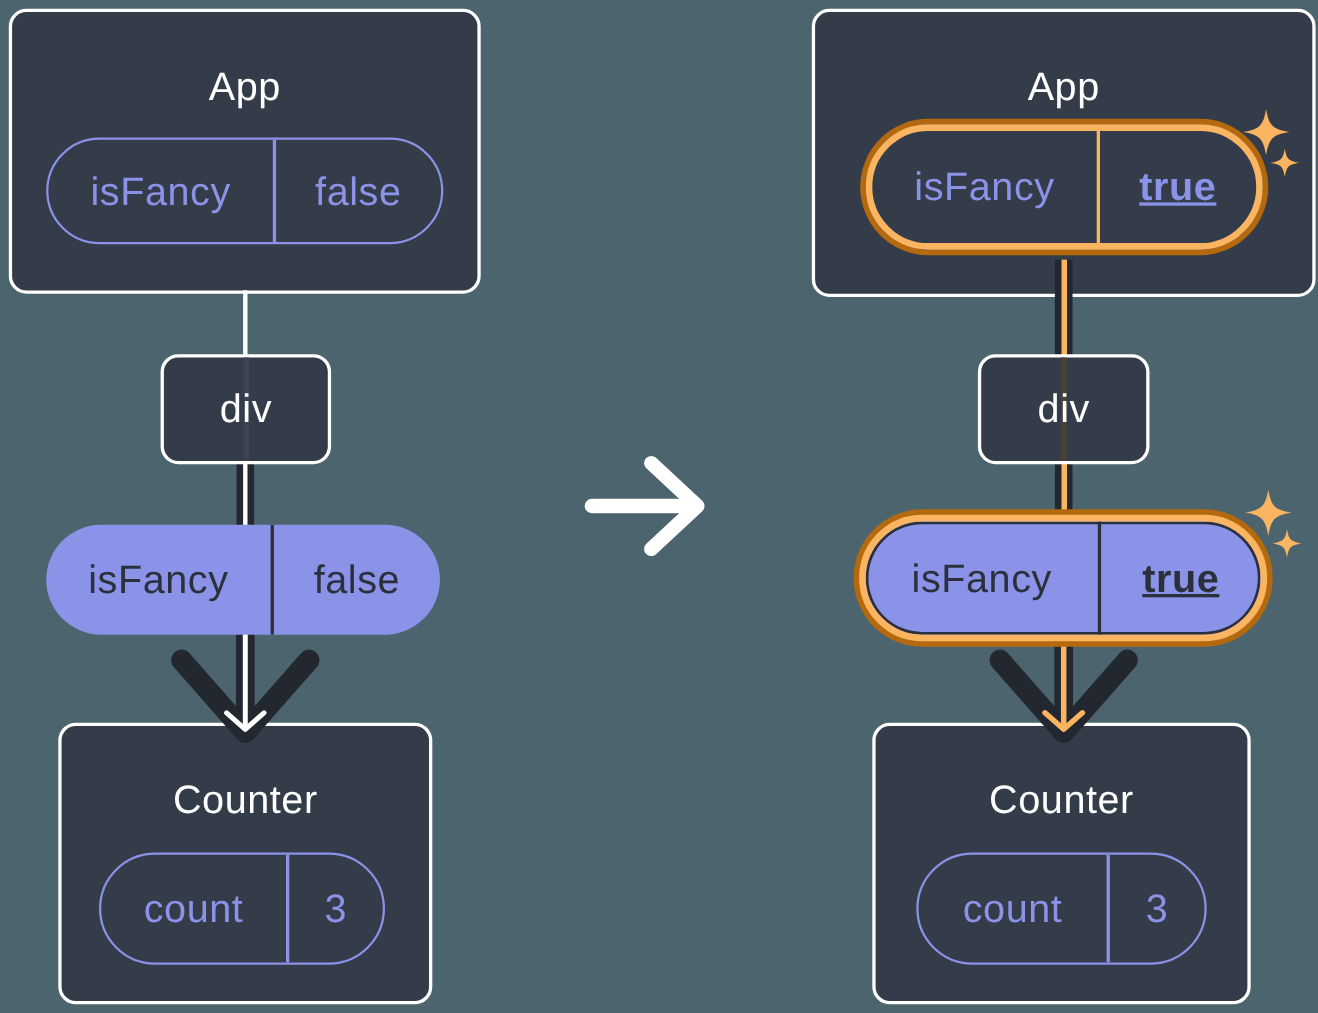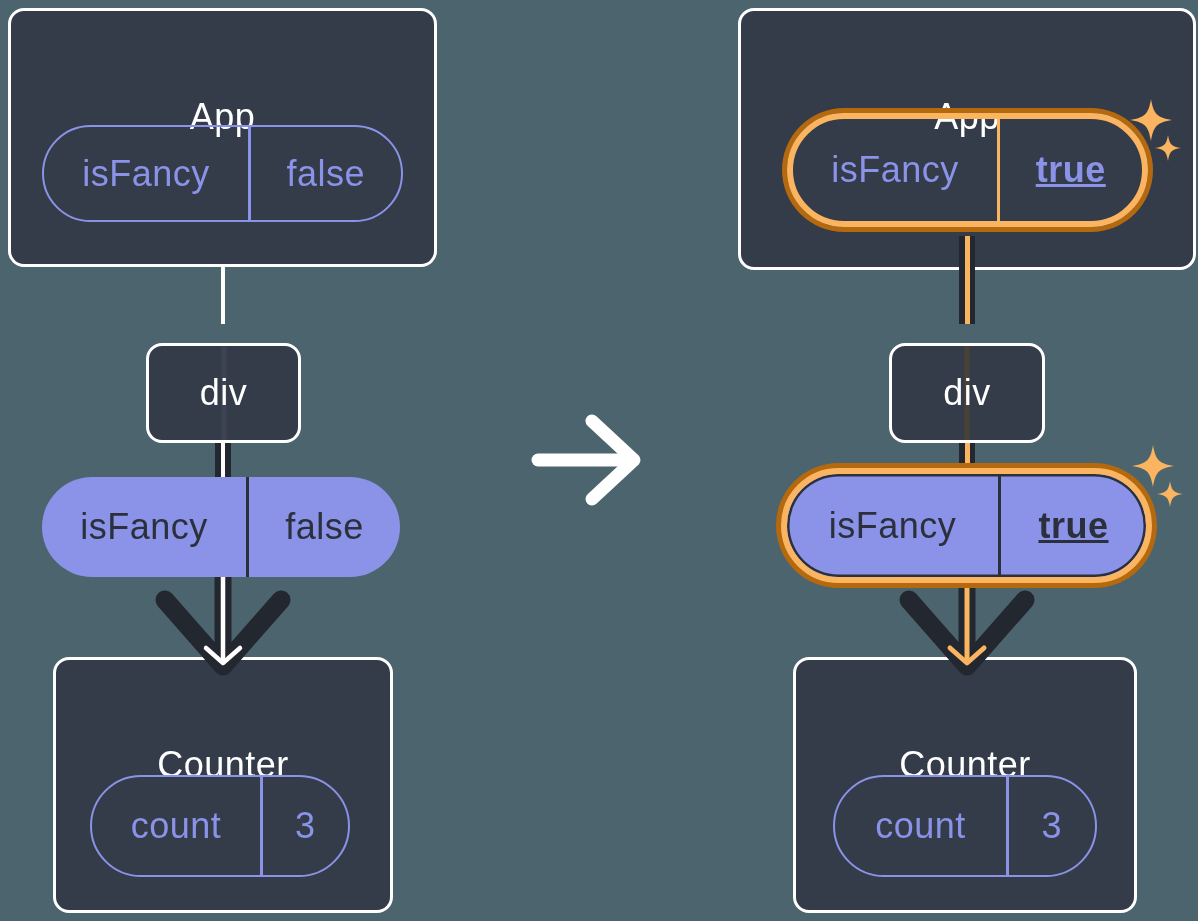--- a/index.html
+++ b/index.html
@@ -10,40 +10,40 @@
     --ink-soft:#2b303c;
     --orange-dark:#b5690f;
     --orange:#fbb45f;
   }
   *{margin:0;padding:0;box-sizing:border-box;}
   html,body{background:var(--bg);}
   body{font-family:"Liberation Sans", sans-serif;}
   .canvas{position:relative;width:1198px;height:921px;background:var(--bg);overflow:hidden;}
 
   .card{position:absolute;background:var(--card);border:3.5px solid #fff;border-radius:16px;z-index:1;}
-  .card-title{position:absolute;left:0;width:100%;text-align:center;color:#fff;font-size:36px;letter-spacing:.5px;margin-top:38px;}
+  .card-title{position:absolute;left:0;width:100%;text-align:center;color:#fff;font-size:36px;letter-spacing:.5px;}
 
   .pill{position:absolute;display:flex;align-items:stretch;border-radius:999px;overflow:hidden;z-index:5;}
   .pill.outlined{border:2.5px solid var(--purple);background:transparent;color:var(--purple);}
   .pill.filled{background:var(--purple);color:var(--ink-soft);}
   .pill-cell{display:flex;align-items:center;justify-content:center;font-size:36px;letter-spacing:.5px;}
   .pill-div{flex:0 0 auto;}
 
   .fancy{position:absolute;border:6px solid var(--orange);box-shadow:0 0 0 5px var(--orange-dark);
          border-radius:999px;display:flex;align-items:stretch;overflow:hidden;z-index:5;}
   .fancy.hollow{background:transparent;color:var(--purple);}
   .fancy.purple{background:var(--purple);color:var(--ink-soft);box-shadow:0 0 0 5px var(--orange-dark), inset 0 0 0 2.5px var(--ink-soft);}
 
   .bold{font-weight:700;text-decoration:underline;}
 
   .connector{position:absolute;z-index:2;display:flex;justify-content:center;}
   .connector .core{width:4.5px;height:100%;}
   .thread{position:absolute;z-index:2;}
 
-  .divnode{display:flex;align-items:center;justify-content:center;z-index:3;margin-top:21px;}
+  .divnode{display:flex;align-items:center;justify-content:center;z-index:3;}
   .divnode .pass{position:absolute;top:0;left:50%;transform:translateX(-50%);width:5px;height:100%;}
   .divnode .lbl{position:relative;color:#fff;font-size:36px;letter-spacing:.5px;}
 
   svg{position:absolute;display:block;}
   .arrow-svg{z-index:4;}
   .spark-svg{z-index:6;}
 </style>
 </head>
 <body>
 

